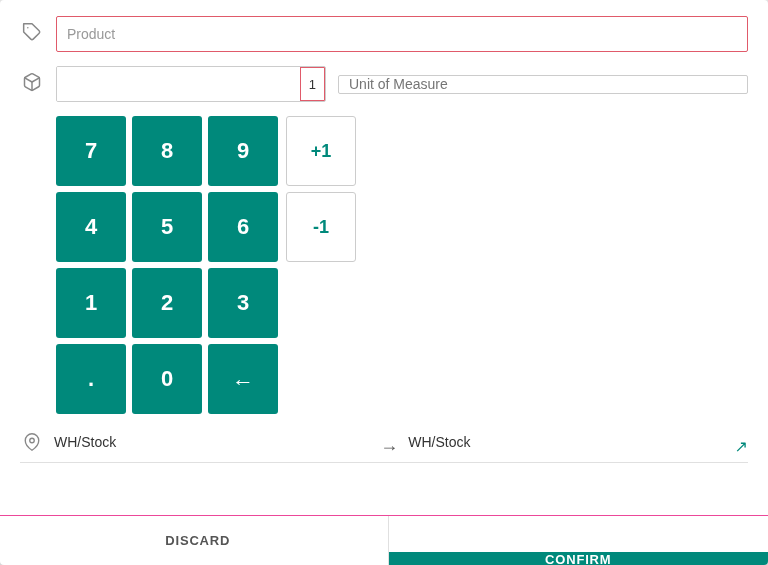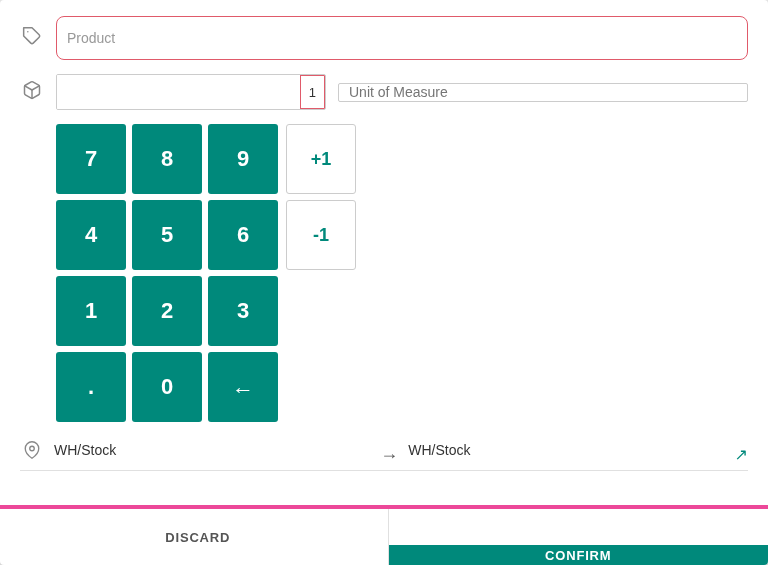--- a/index.html
+++ b/index.html
@@ -61,26 +61,26 @@
       font-size: 18px;
       color: #888;
       width: 24px;
       text-align: center;
       flex-shrink: 0;
     }
 
     .product-input {
       flex: 1;
       border: 1.5px solid #e05a6a;
-      border-radius: 8px;
+      border-radius: 2px;
       padding: 8px 10px;
       font-size: 14px;
       color: #333;
       outline: none;
-      height: 44px;
+      height: 36px;
     }
 
     .product-input::placeholder { color: #999; }
 
     .qty-uom-row {
       display: flex;
       align-items: center;
       gap: 12px;
     }
 
@@ -177,23 +177,23 @@
     }
 
     .external-icon {
       color: #00897b;
       font-size: 16px;
       cursor: pointer;
     }
 
     .modal-footer {
       display: flex;
-      height: 60px;
+      height: 50px;
       flex-shrink: 0;
-      border-top: 4px solid #ec4899;
+      border-top: 1px solid #ec4899;
       padding-left: 8px;
     }
 
     .footer-btn {
       flex: 1;
       border: none;
       cursor: pointer;
       font-size: 13px;
       font-weight: 600;
       letter-spacing: 0.8px;

